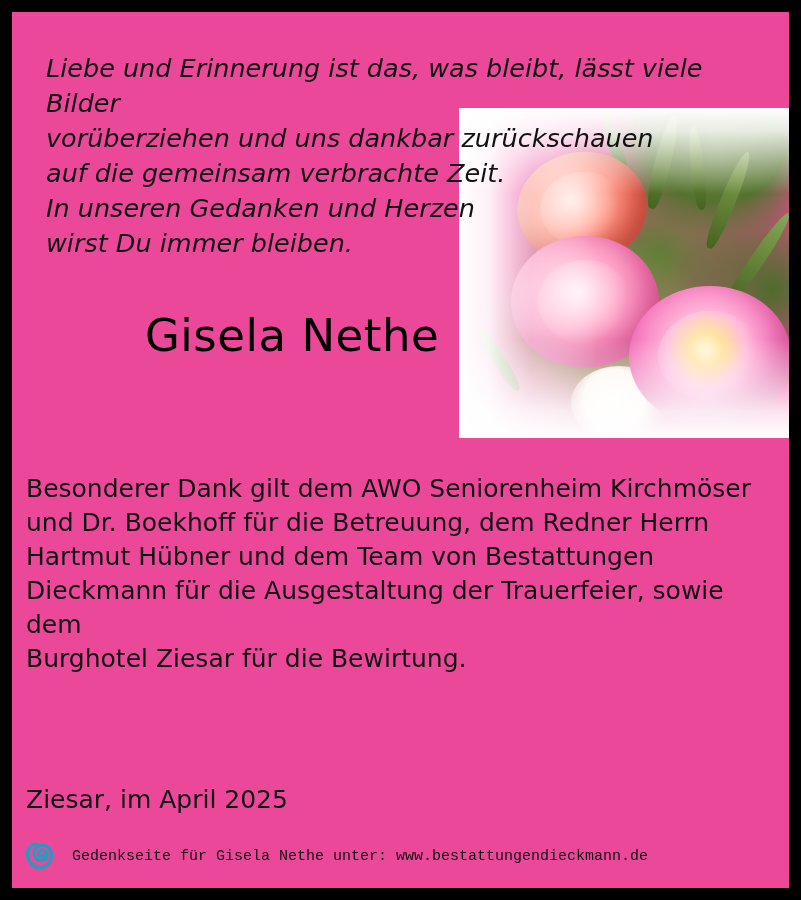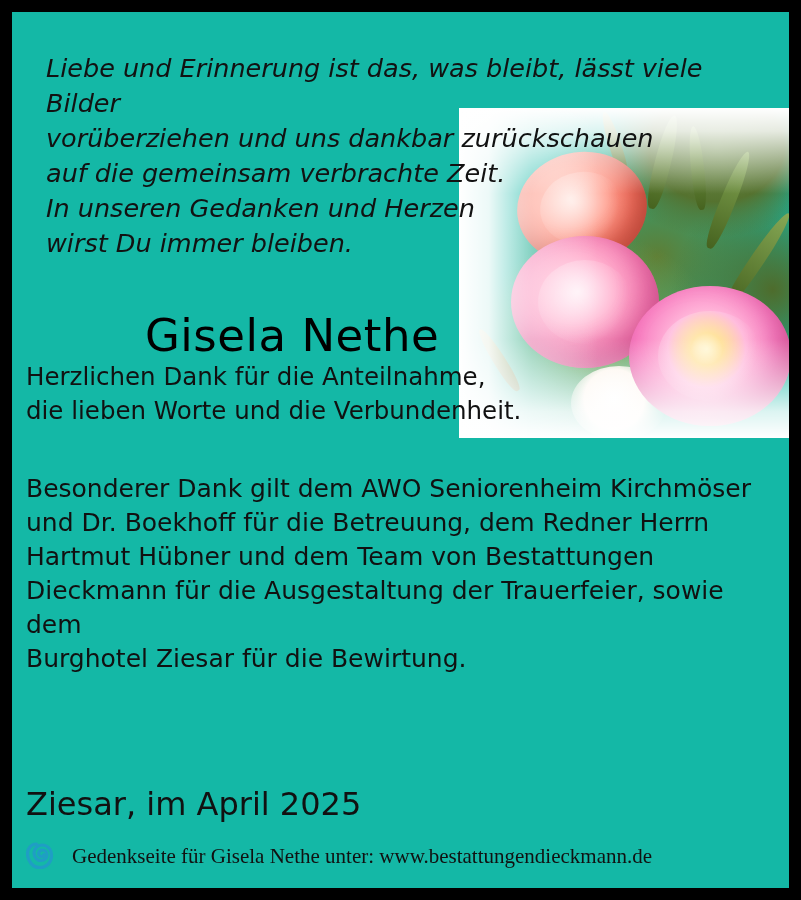--- a/index.html
+++ b/index.html
@@ -13,21 +13,21 @@
     height: 900px;
     font-family: "DejaVu Sans", sans-serif;
     overflow: hidden;
   }
   .card {
     position: absolute;
     left: 12px;
     top: 12px;
     width: 777px;
     height: 876px;
-    background: #14b8a6;
+    background: #ec4899;
     overflow: hidden;
   }
 
   
   .photo {
     position: absolute;
     right: 0;
     top: 96px;
     width: 330px;
     height: 330px;
@@ -160,40 +160,40 @@
     font-family: "DejaVu Sans", sans-serif;
     font-size: 25px;
     font-weight: bold;
     color: #000;
   }
   .place {
     position: absolute;
     left: 14px;
     top: 773px;
     font-family: "DejaVu Sans", sans-serif;
-    font-size: 32px;
+    font-size: 25px;
     color: #111;
   }
   .footer {
     position: absolute;
     left: 14px;
     top: 828px;
     width: 740px;
     display: flex;
     align-items: center;
     gap: 14px;
   }
   .footer-logo {
     width: 32px;
     height: 32px;
     flex: 0 0 32px;
   }
   .footer-text {
-    font-family: Liberation Serif, serif;
-    font-size: 21px;
+    font-family: Liberation Mono, monospace;
+    font-size: 15px;
     color: #111;
   }
 </style>
 </head>
 <body>
 
 <div class="card">
 
   <div class="photo">
     <div class="leafbase"></div>
@@ -211,22 +211,20 @@
   </div>
 
   <div class="poem">Liebe und Erinnerung ist das, was bleibt, lässt viele Bilder
 vorüberziehen und uns dankbar zurückschauen
 auf die gemeinsam verbrachte Zeit.
 In unseren Gedanken und Herzen
 wirst Du immer bleiben.</div>
 
   <div class="name">Gisela Nethe</div>
 
-  <div class="thanks">Herzlichen Dank für die Anteilnahme,
-die lieben Worte und die Verbundenheit.</div>
 
   <div class="special">Besonderer Dank gilt dem AWO Seniorenheim Kirchmöser
 und Dr. Boekhoff für die Betreuung, dem Redner Herrn
 Hartmut Hübner und dem Team von Bestattungen
 Dieckmann für die Ausgestaltung der Trauerfeier, sowie dem
 Burghotel Ziesar für die Bewirtung.</div>
 
 
 
   <div class="place">Ziesar, im April 2025</div>

